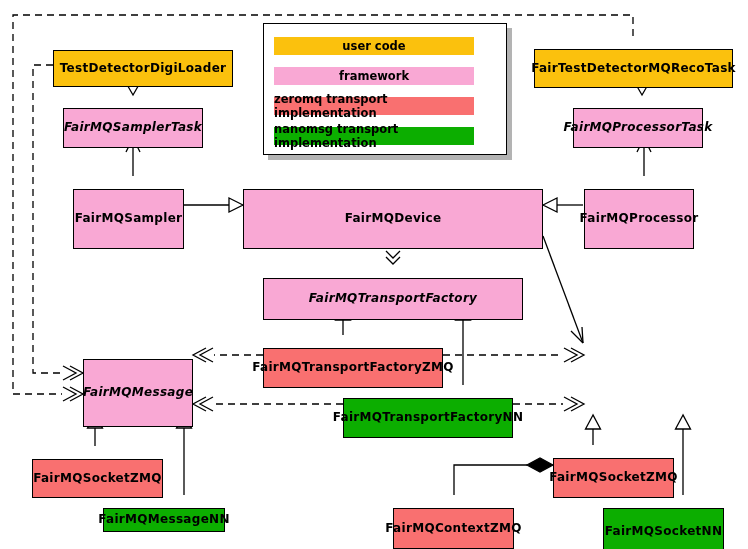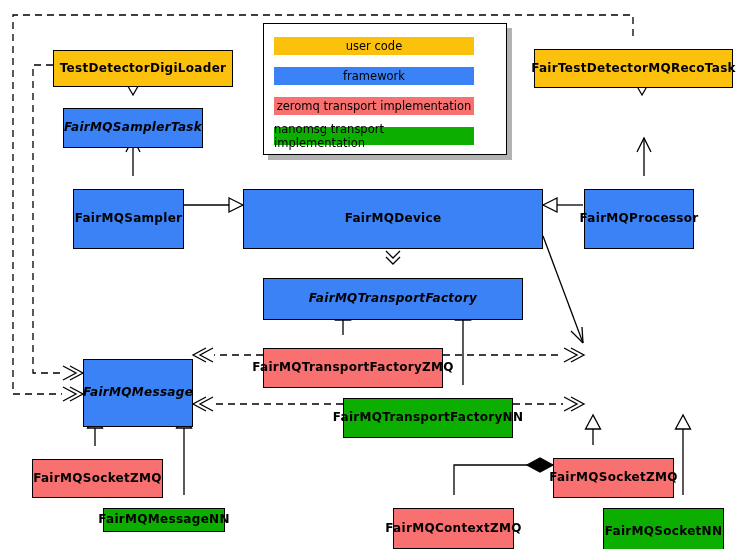--- a/index.html
+++ b/index.html
@@ -8,32 +8,32 @@
     font-family:"DejaVu Sans","Liberation Sans",sans-serif;overflow:hidden;
   }
   .edges{position:absolute;left:0;top:0;width:748px;height:549px;pointer-events:none;}
   .node{
     position:absolute;box-sizing:border-box;border:1.5px solid #000;
     display:flex;align-items:center;justify-content:center;text-align:center;
     font-weight:bold;font-size:12px;color:#000;letter-spacing:.3px;line-height:1.1;margin-top:13px;
   }
   .node.abstract{font-style:italic;}
   .c-user{background:#FBC10D;}
-  .c-frame{background:#3b82f6;}
+  .c-frame{background:#f9a8d4;}
   .c-zmq{background:#F97070;}
   .c-nn{background:#0CAE00;}
   .legend{
     position:absolute;left:263px;top:23px;width:244px;height:132px;
     background:#ffffff;border:1.5px solid #000;box-sizing:border-box;
     box-shadow:5px 5px 0 rgba(128,128,128,.6);
   }
   .legend-row{
     position:absolute;left:10px;width:200px;height:18px;
     display:flex;align-items:center;justify-content:center;
-    font-size:11.5px;font-weight:normal;color:#000;
+    font-size:11.5px;font-weight:bold;color:#000;
   }
 </style>
 </head>
 <body>
 
 <div class="canvas">
 
   <svg class="edges" viewBox="0 0 748 549">
 
     <g stroke="#000" stroke-width="1.3" fill="none">
@@ -141,20 +141,21 @@
       <polygon points="553,465 540,458 527,465 540,472" fill="#000"></polygon>
     </g>
   </svg>
 
   <div class="node c-user" style="left:53px;top:37px;width:180px;height:37px">TestDetectorDigiLoader</div>
 
   <div class="node c-user" style="left:534px;top:36px;width:199px;height:39px">FairTestDetectorMQRecoTask</div>
 
   <div class="node c-frame abstract" style="left:63px;top:95px;width:140px;height:40px">FairMQSamplerTask</div>
 
+  <div class="node c-frame abstract" style="left:573px;top:95px;width:130px;height:40px">FairMQProcessorTask</div>
 
   <div class="node c-frame" style="left:73px;top:176px;width:111px;height:60px">FairMQSampler</div>
 
   <div class="node c-frame" style="left:243px;top:176px;width:300px;height:60px">FairMQDevice</div>
 
   <div class="node c-frame" style="left:584px;top:176px;width:110px;height:60px">FairMQProcessor</div>
 
   <div class="node c-frame abstract" style="left:263px;top:265px;width:260px;height:42px">FairMQTransportFactory</div>
 
   <div class="node c-frame abstract" style="left:83px;top:346px;width:110px;height:68px">FairMQMessage</div>

